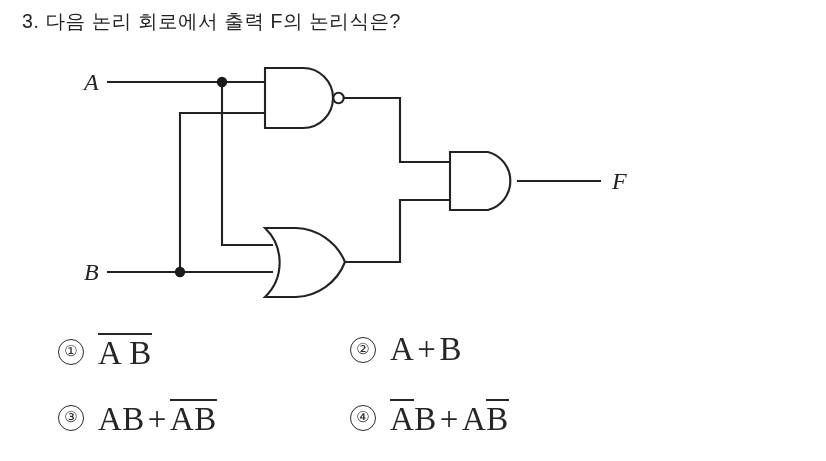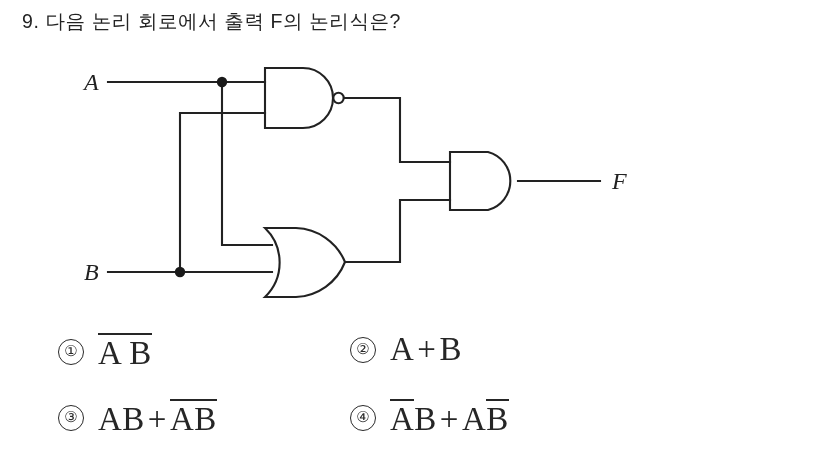--- a/index.html
+++ b/index.html
@@ -90,21 +90,21 @@
     line-height: 1;
   }
   .plus {
     padding: 0 3px;
     display: inline-block;
   }
 </style>
 </head>
 <body>
 
-<div id="question-stem">9. 다음 논리 회로에서 출력 F의 논리식은?</div>
+<div id="question-stem">3. 다음 논리 회로에서 출력 F의 논리식은?</div>
 
 <div id="circuit-diagram">
   <svg width="700" height="280" viewBox="0 0 700 280" xmlns="http://www.w3.org/2000/svg">
     <g fill="none" stroke="#222222" stroke-width="2.1" stroke-linecap="square">
 
       <path d="M 108 42 L 265 42"></path>
 
       <path d="M 108 232 L 272 232"></path>
 
       <path d="M 222 42 L 222 205 L 272 205"></path>

